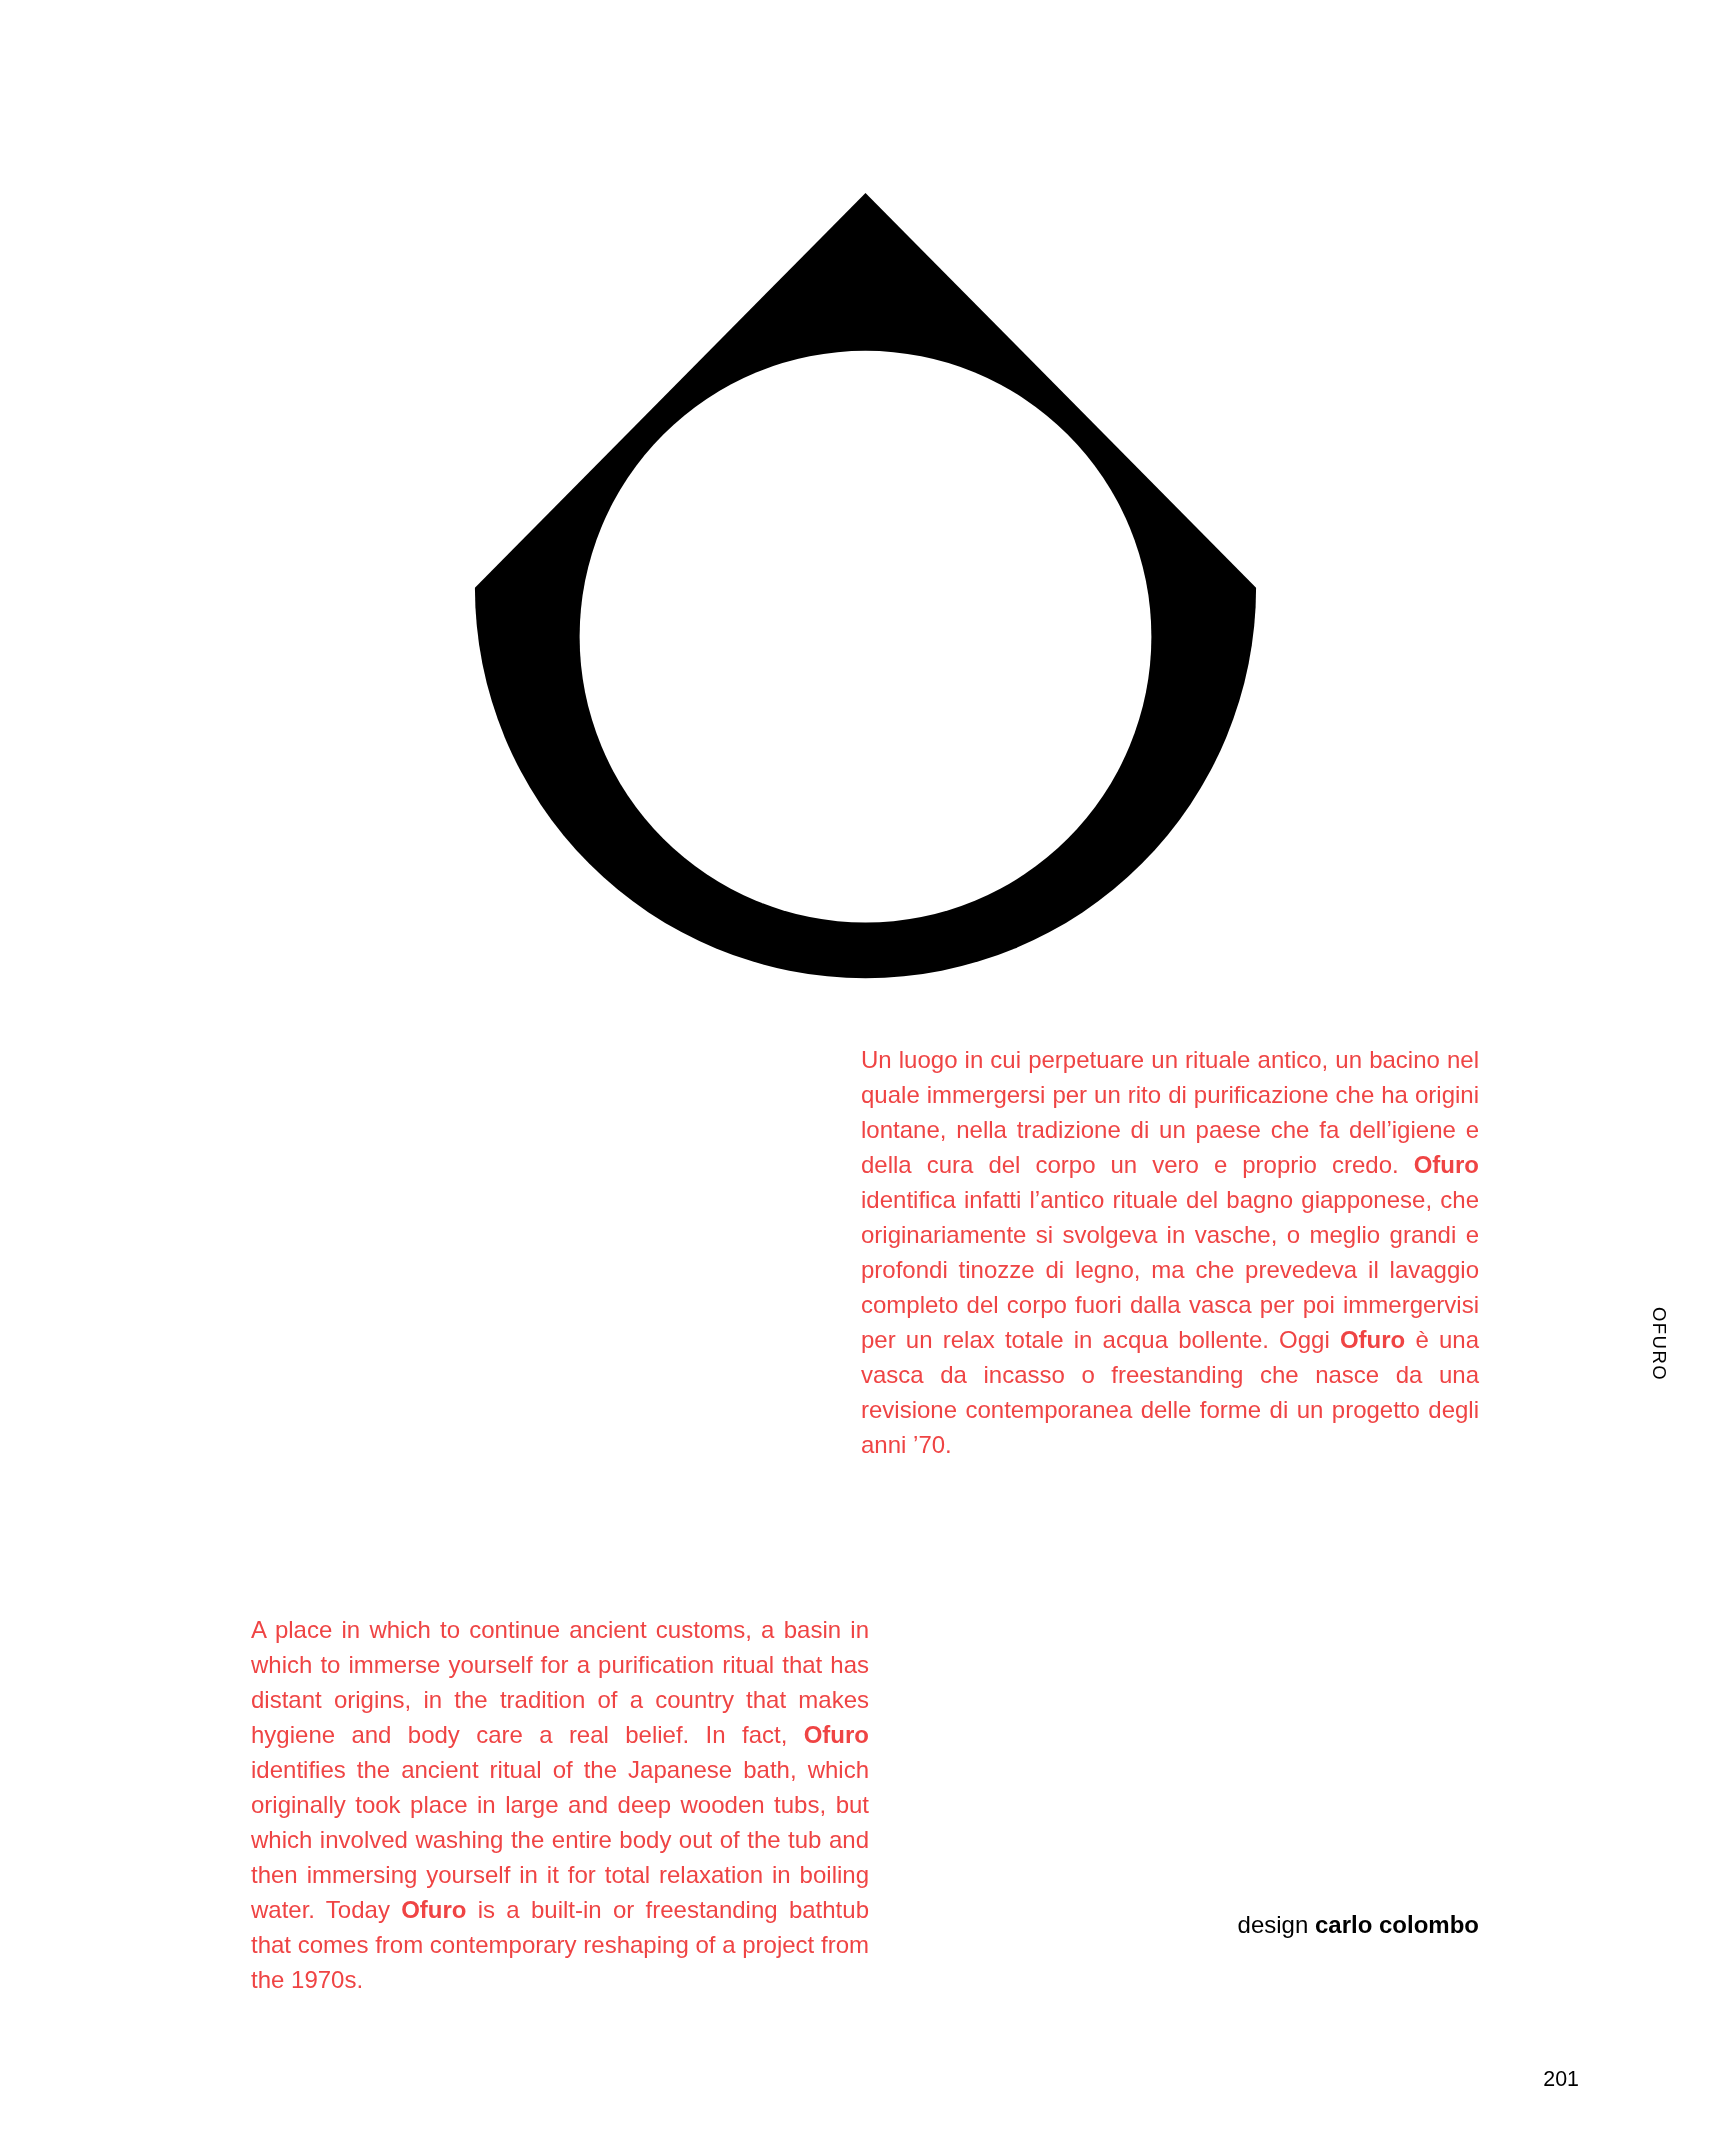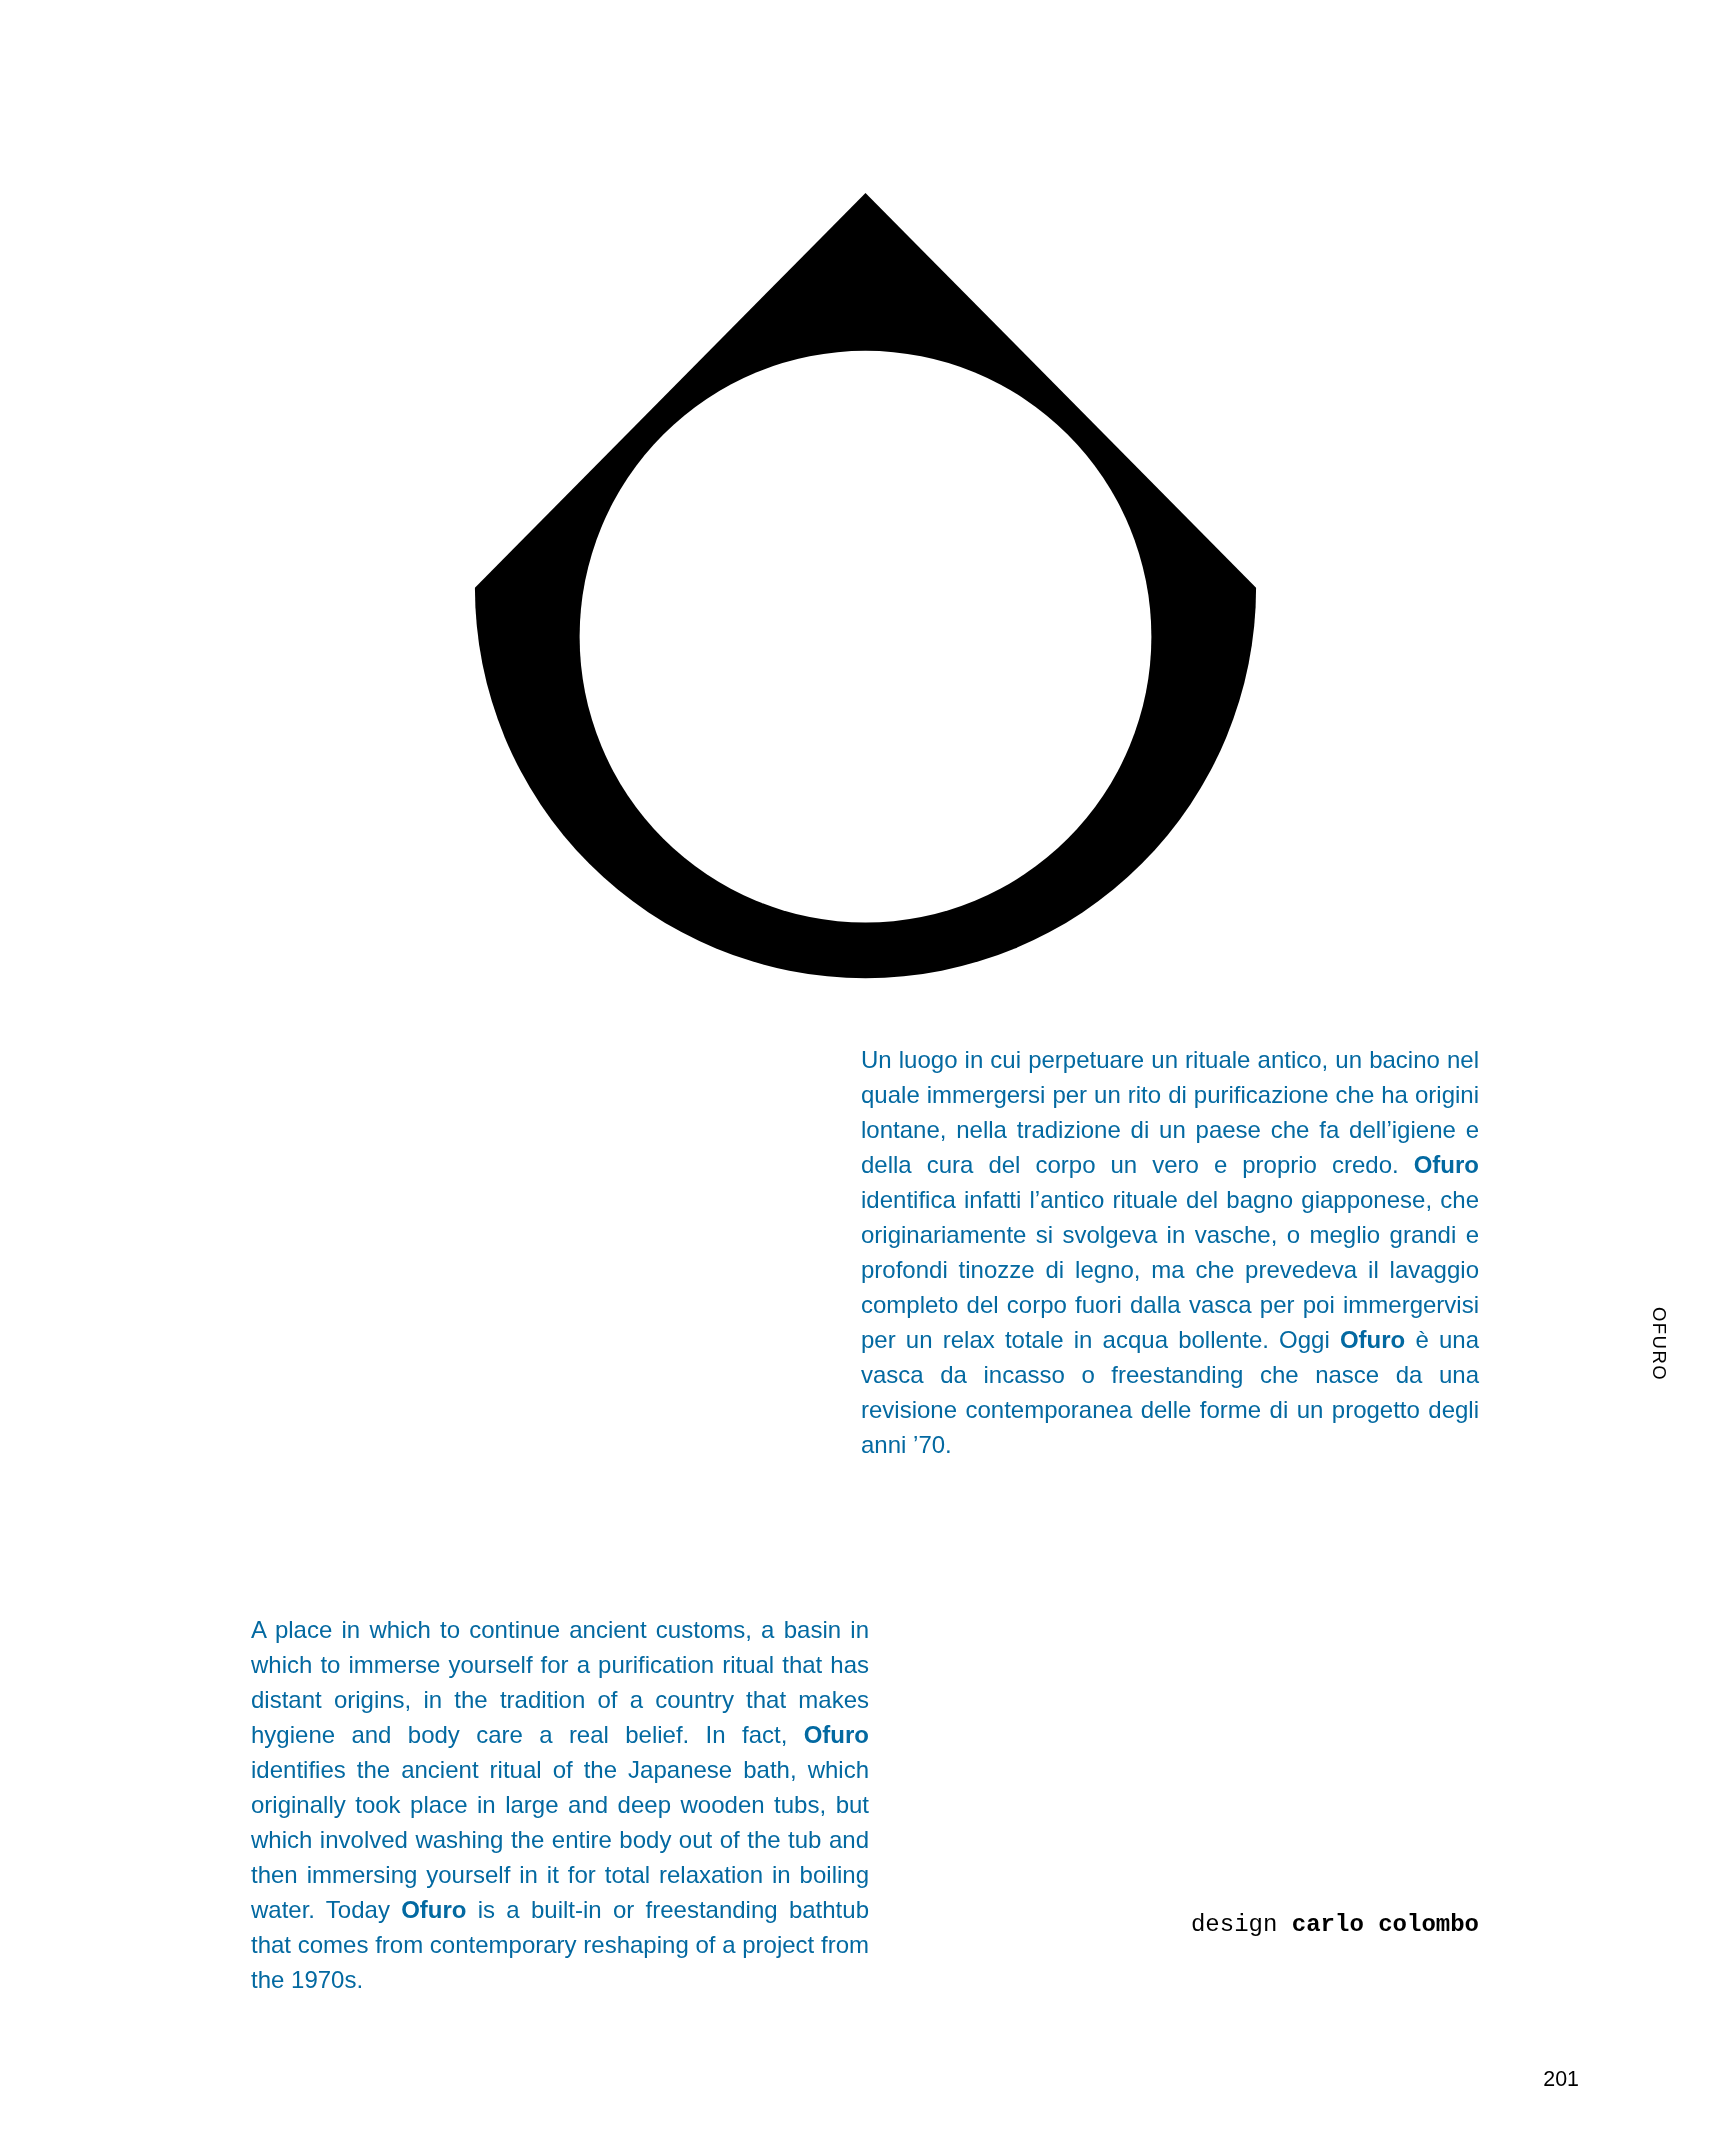--- a/index.html
+++ b/index.html
@@ -21,21 +21,21 @@
     left: 474px;
     top: 193px;
     display: block;
   }
   .para {
     position: absolute;
     margin: 0;
     font-size: 24px;
     line-height: 35px;
     text-align: justify;
-    color: #0369a1;
+    color: #ef4444;
   }
   .it {
     left: 861px;
     top: 1042px;
     width: 618px;
   }
   .en {
     left: 251px;
     top: 1612px;
     width: 618px;
@@ -45,21 +45,20 @@
   }
   .credit {
     position: absolute;
     margin: 0;
     left: 861px;
     top: 1910px;
     width: 618px;
     text-align: right;
     font-size: 24px;
     line-height: 30px;
-    font-family: Liberation Mono, monospace;
   }
   .side-label {
     position: absolute;
     left: 1648px;
     top: 1307px;
     writing-mode: vertical-rl;
     font-size: 18.6px;
     letter-spacing: 1.4px;
     color: #000000;
   }

